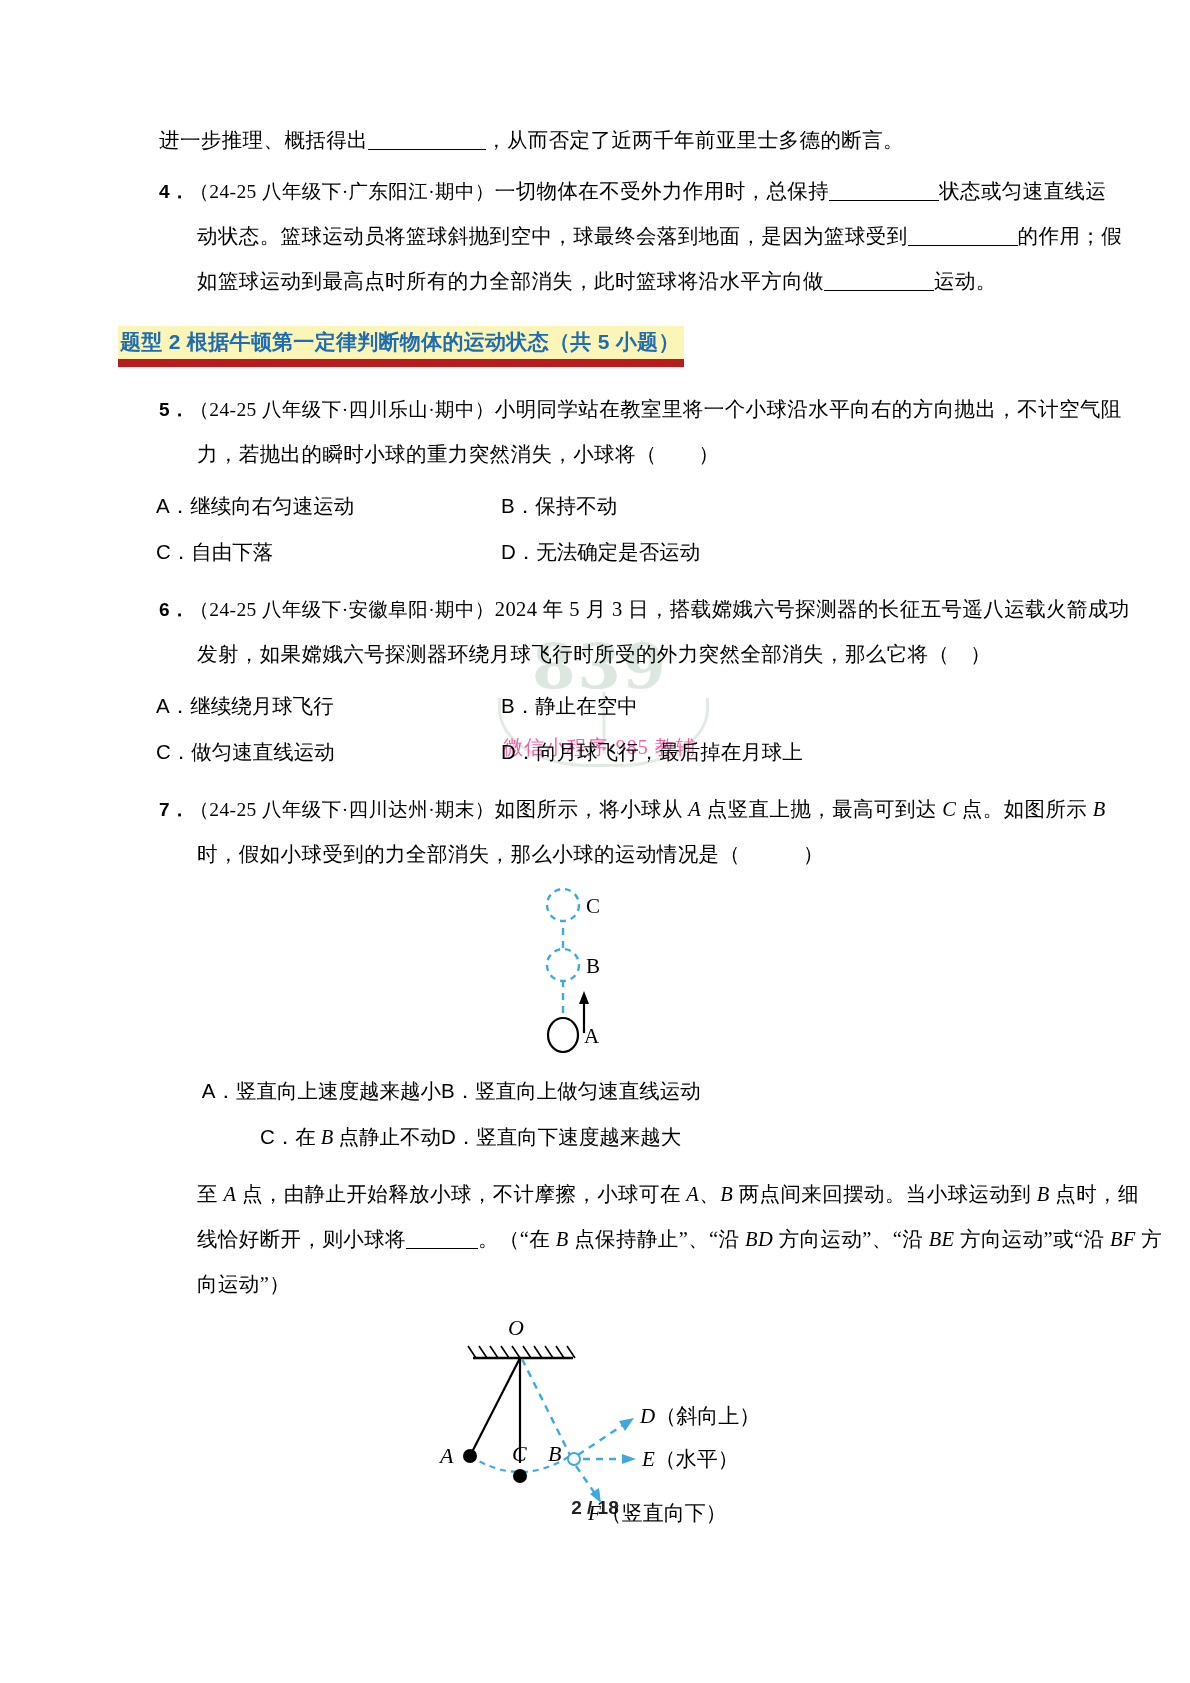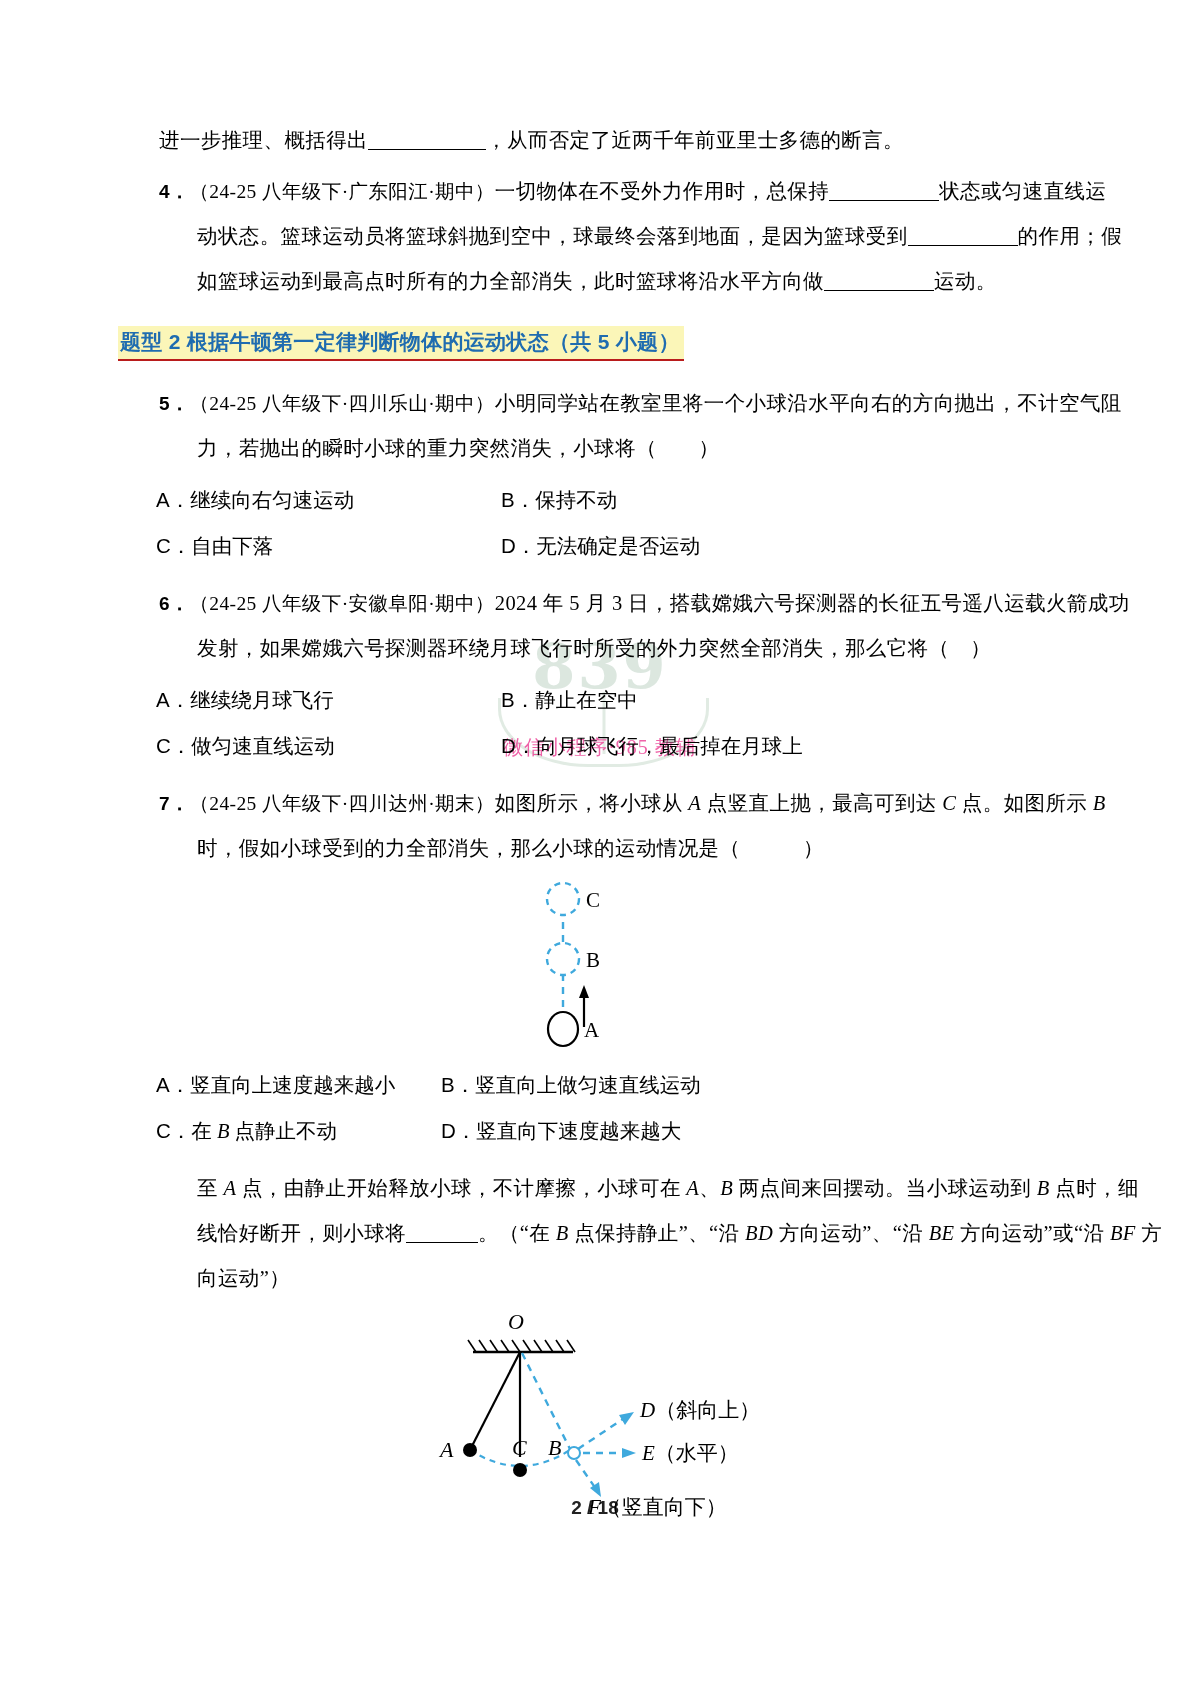--- a/index.html
+++ b/index.html
@@ -107,42 +107,42 @@
     position: relative;
     z-index: 2;
     margin: 16px 0 10px 0;
     display: inline-block;
     font-family: "Liberation Sans", sans-serif;
     font-weight: bold;
     font-size: 21px;
     color: #1f6cb0;
     background: #fbf6b8;
     padding: 2px 4px 3px 2px;
-    border-bottom: 2px solid #b91c1c;
+    border-bottom: 8px solid #b91c1c;
     letter-spacing: .3px;
   }
 
   
   .opts {
     position: relative;
     z-index: 2;
     font-size: 20.5px;
     line-height: 45px;
     padding-left: 38px;
   }
   .opt {
     display: inline-block;
     vertical-align: top;
   }
   .opt-letter {
     font-family: "Liberation Sans", sans-serif;
     font-weight: normal;
   }
   .w-col1 { width: 345px; }
-  .w-col1b { width: 285px; }
+  .w-col1b { width: 285px; text-align: right; }
 
   
   .fig {
     position: relative;
     z-index: 2;
     width: 100%;
   }
   .fig-vertical { height: 185px; }
   .fig-pendulum { height: 215px; }
 

